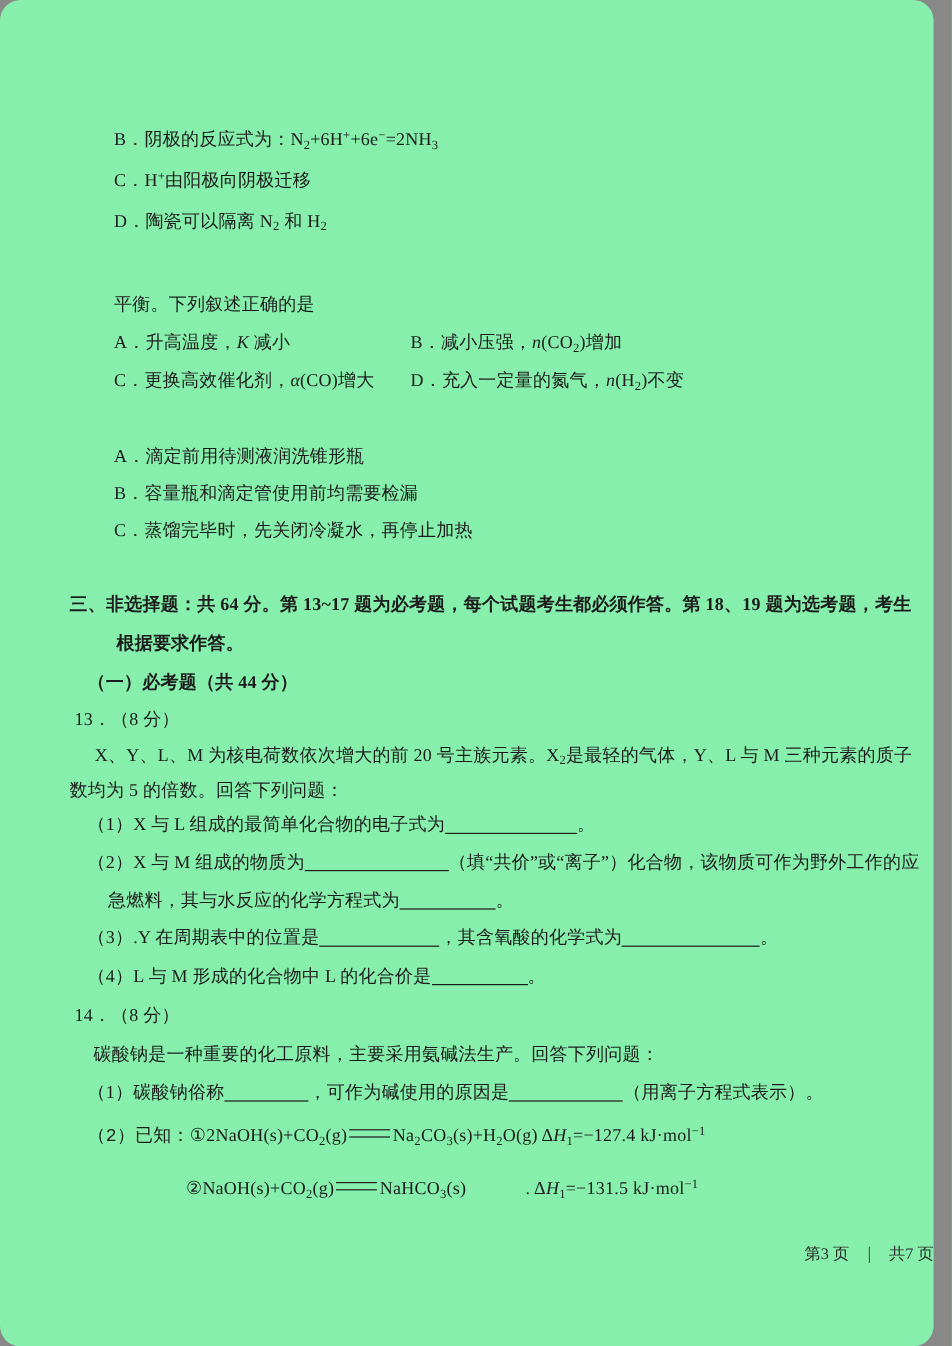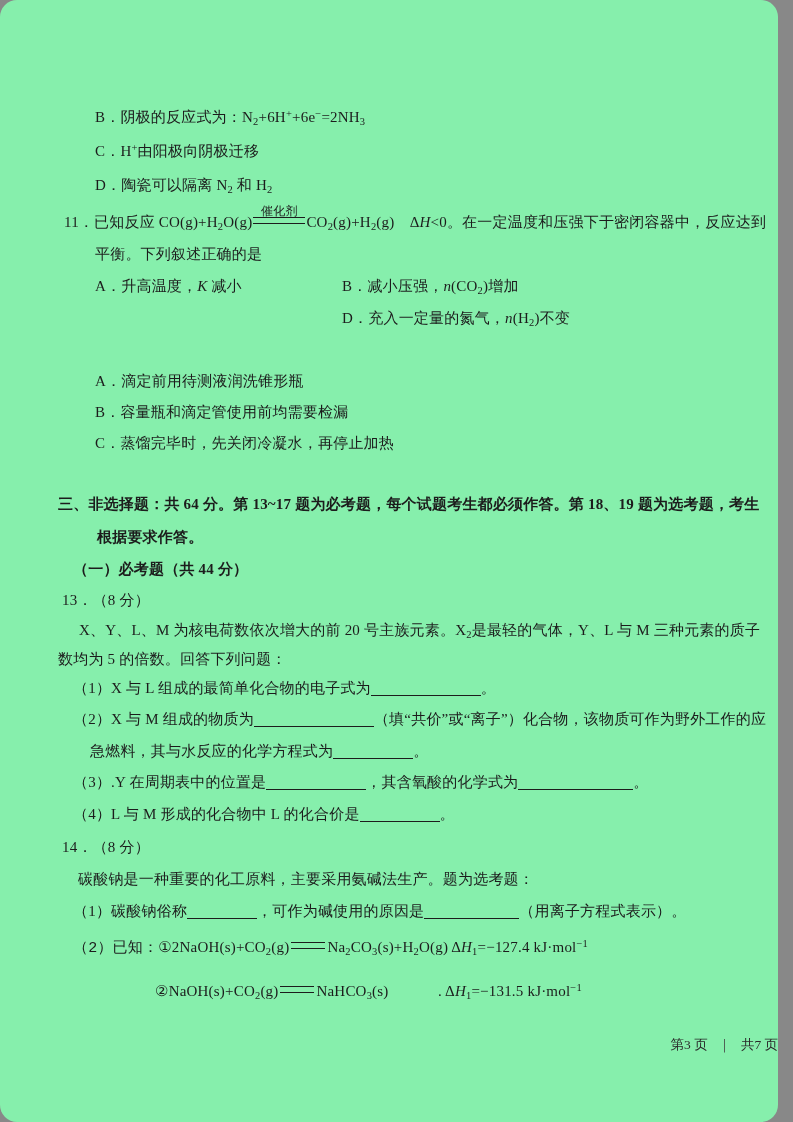--- a/index.html
+++ b/index.html
@@ -47,44 +47,44 @@
 </style>
 </head>
 <body>
 
 <div class="page">
 
   <div class="l" style="top:107px;left:95px">B．阴极的反应式为：N<sub>2</sub>+6H<sup>+</sup>+6e<sup>−</sup>=2NH<sub>3</sub></div>
   <div class="l" style="top:141px;left:95px">C．H<sup>+</sup>由阳极向阴极迁移</div>
   <div class="l" style="top:175px;left:95px">D．陶瓷可以隔离 N<sub>2</sub> 和 H<sub>2</sub></div>
 
-  <div class="l" style="top:212px;left:64px"><span>11．已知反应 CO(g)+H<sub>2</sub>O(g)</span><span class="cat-eq"><span class="cat-label">催化剂</span></span><span>CO<sub>2</sub>(g)+H<sub>2</sub>(g) Δ<i>H</i>&lt;0。在一定温度和压强下于密闭容器中，反应达到</span></div>
   <div class="l" style="top:244px;left:95px">平衡。下列叙述正确的是</div>
   <div class="l" style="top:276px;left:95px">A．升高温度，<i>K</i> 减小</div>
   <div class="l" style="top:276px;left:342px">B．减小压强，<i>n</i>(CO<sub>2</sub>)增加</div>
+  <div class="l" style="top:308px;left:95px">C．更换高效催化剂，<i>α</i>(CO)增大</div>
   <div class="l" style="top:308px;left:342px">D．充入一定量的氮气，<i>n</i>(H<sub>2</sub>)不变</div>
 
   <div class="l" style="top:371px;left:95px">A．滴定前用待测液润洗锥形瓶</div>
   <div class="l" style="top:402px;left:95px">B．容量瓶和滴定管使用前均需要检漏</div>
   <div class="l" style="top:433px;left:95px">C．蒸馏完毕时，先关闭冷凝水，再停止加热</div>
 
   <div class="l bold" style="top:494px;left:58px">三、非选择题：共 64 分。第 13~17 题为必考题，每个试题考生都必须作答。第 18、19 题为选考题，考生</div>
   <div class="l bold" style="top:527px;left:97px">根据要求作答。</div>
   <div class="l bold" style="top:559px;left:73px">（一）必考题（共 44 分）</div>
 
   <div class="l" style="top:590px;left:62px">13．（8 分）</div>
   <div class="l" style="top:620px;left:79px">X、Y、L、M 为核电荷数依次增大的前 20 号主族元素。X<sub>2</sub>是最轻的气体，Y、L 与 M 三种元素的质子</div>
   <div class="l" style="top:649px;left:58px">数均为 5 的倍数。回答下列问题：</div>
   <div class="l" style="top:678px;left:73px">（1）X 与 L 组成的最简单化合物的电子式为<span class="bl bl110"></span>。</div>
   <div class="l" style="top:709px;left:73px">（2）X 与 M 组成的物质为<span class="bl bl120"></span>（填“共价”或“离子”）化合物，该物质可作为野外工作的应</div>
   <div class="l" style="top:741px;left:90px">急燃料，其与水反应的化学方程式为<span class="bl bl80"></span>。</div>
   <div class="l" style="top:772px;left:73px">（3）.Y 在周期表中的位置是<span class="bl bl100"></span>，其含氧酸的化学式为<span class="bl bl115"></span>。</div>
   <div class="l" style="top:804px;left:73px">（4）L 与 M 形成的化合物中 L 的化合价是<span class="bl bl80"></span>。</div>
 
   <div class="l" style="top:837px;left:62px">14．（8 分）</div>
-  <div class="l" style="top:869px;left:78px">碳酸钠是一种重要的化工原料，主要采用氨碱法生产。题为选考题：</div>
+  <div class="l" style="top:869px;left:78px">碳酸钠是一种重要的化工原料，主要采用氨碱法生产。回答下列问题：</div>
   <div class="l" style="top:901px;left:73px">（1）碳酸钠俗称<span class="bl bl70"></span>，可作为碱使用的原因是<span class="bl bl95"></span>（用离子方程式表示）。</div>
   <div class="l" style="top:937px;left:73px"><span class="eq-label">（2）已知：</span><span class="eqb1">①2NaOH(s)+CO<sub>2</sub>(g)<span class="dbl"></span>Na<sub>2</sub>CO<sub>3</sub>(s)+H<sub>2</sub>O(g)</span><span>Δ<i>H</i><sub>1</sub>=−127.4 kJ·mol<sup>−1</sup></span></div>
   <div class="l" style="top:981px;left:155px"><span class="eqb2">②NaOH(s)+CO<sub>2</sub>(g)<span class="dbl"></span>NaHCO<sub>3</sub>(s)</span><span>. Δ<i>H</i><sub>1</sub>=−131.5 kJ·mol<sup>−1</sup></span></div>
 
   <div class="footer"><span>第3 页</span><span class="sep">｜</span><span>共7 页</span></div>
 
 </div>
 
 </body></html>

